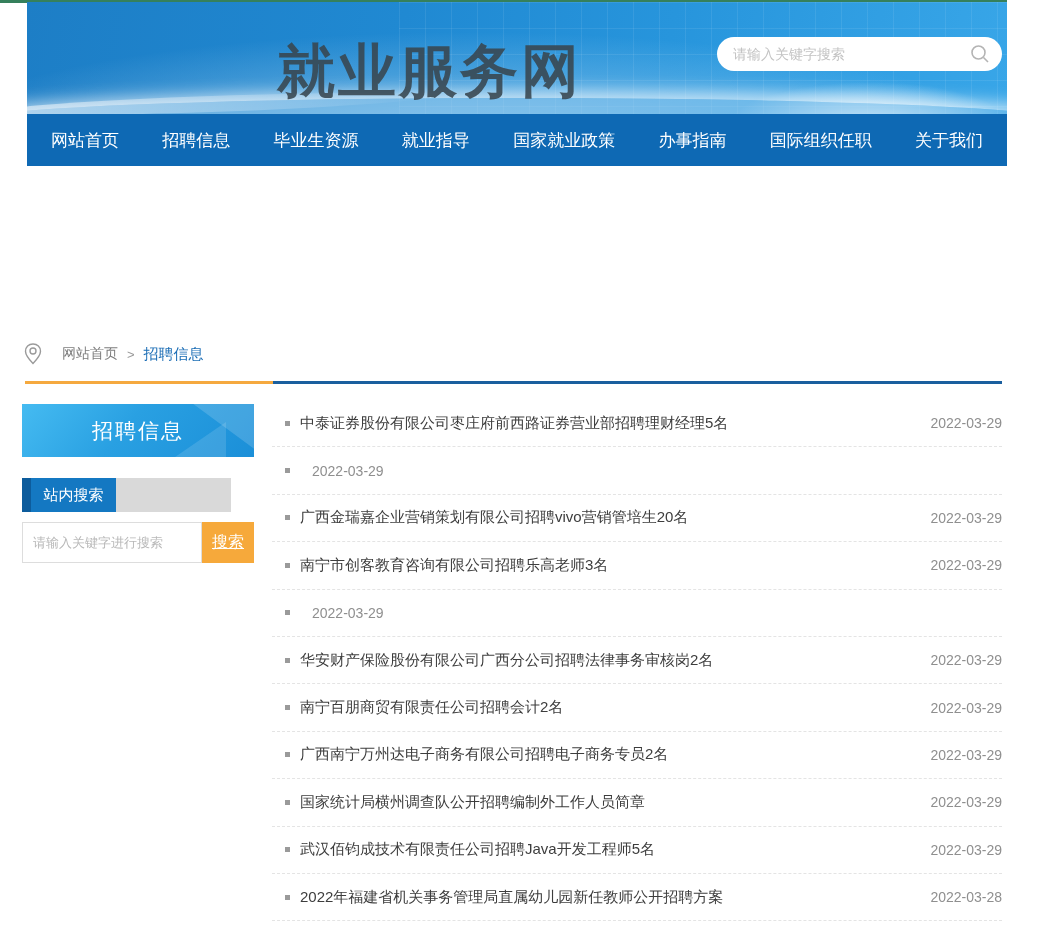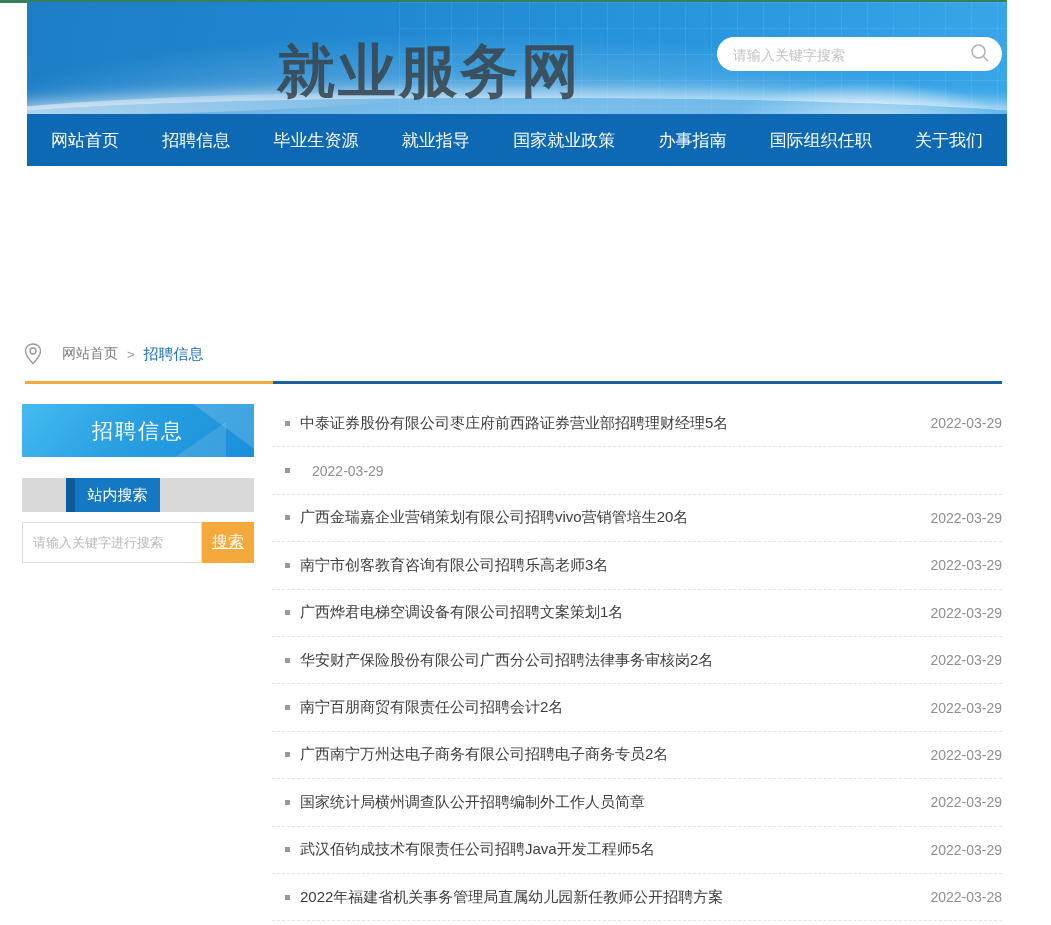--- a/index.html
+++ b/index.html
@@ -31,21 +31,21 @@
     display:flex; align-items:center; justify-content:center; margin-top:6px; }
   .logo-text { margin-left:10px; }
   .logo-cn { font-family:"DejaVu Serif", serif; font-style:italic; font-weight:bold; font-size:39px;
     color:#0d0d0d; letter-spacing:3px; line-height:1.15; }
   .logo-en { font-family:"DejaVu Serif", serif; font-weight:bold; font-size:13px; color:#13304a;
     letter-spacing:3.2px; margin-top:1px; }
   .site-title { position:absolute; left:250px; top:31px; font-size:58px; font-weight:bold;
     color:rgba(56,69,78,0.88); letter-spacing:3px; white-space:nowrap; }
 
   .banner-search { position:absolute; left:690px; top:35px; width:285px; height:34px; background:#fff;
-    border-radius:17px; display:flex; align-items:flex-end; padding:0 12px 8px 16px; }
+    border-radius:17px; display:flex; align-items:center; padding:0 12px 0 16px; }
   .banner-search input { flex:1; border:none; outline:none; background:transparent; font-size:14px; color:#444;
     font-family:"Liberation Sans", sans-serif; }
   .banner-search input::placeholder { color:#c3c3c3; }
   .mag-icon { width:20px; height:20px; flex:0 0 auto; }
 
   
   .navbar { position:absolute; left:27px; top:114px; width:980px; height:52px; background:#0e69b4;
     display:flex; align-items:center; justify-content:space-between; padding:0 24px; }
   .nav-item { color:#fff; font-size:17px; text-decoration:none; white-space:nowrap; }
 
@@ -62,21 +62,21 @@
   
   .side-header { position:absolute; left:22px; top:404px; width:232px; height:53px; overflow:hidden;
     background:linear-gradient(130deg, #45bbf1 0%, #29a0e2 45%, #1b8fd8 100%);
     display:flex; align-items:center; justify-content:center; color:#fff; font-size:21px; letter-spacing:2px; }
   .tri1 { position:absolute; right:-18px; top:-12px; width:95px; height:70px; background:rgba(255,255,255,0.16);
     clip-path:polygon(100% 0, 0 0, 100% 100%); }
   .tri2 { position:absolute; right:28px; bottom:-20px; width:80px; height:55px; background:rgba(255,255,255,0.13);
     clip-path:polygon(0 100%, 100% 0, 100% 100%); }
   .side-header span { position:relative; z-index:2; }
 
-  .side-tab-wrap { position:absolute; left:22px; top:478px; width:232px; height:34px; background:#d9d9d9; display:flex;padding-left:44px; }
+  .side-tab-wrap { position:absolute; left:22px; top:478px; width:209px; height:34px; background:#d9d9d9; display:flex; }
   .side-tab-stripe { width:9px; background:#0d5c9c; }
   .side-tab { width:85px; background:#1478c2; color:#fff; font-size:15px;
     display:flex; align-items:center; justify-content:center; }
 
   .side-search { position:absolute; left:22px; top:522px; width:232px; height:41px; display:flex; }
   .side-input { flex:1; min-width:0; border:1px solid #ddd; background:#fff; padding:7px 10px; font-size:13px;
     color:#333; outline:none; font-family:"Liberation Sans", sans-serif; }
   .side-input::placeholder { color:#b8b8b8; }
   .side-btn { width:52px; background:#f6a93b; color:#fff; font-size:16px; border:none; cursor:pointer;
     font-family:"Liberation Sans", sans-serif;text-decoration:underline; }
@@ -167,21 +167,20 @@
       <a class="job-title" href="#">广西金瑞嘉企业营销策划有限公司招聘vivo营销管培生20名</a>
       <span class="job-date">2022-03-29</span>
     </li>
     <li>
       <span class="bullet"></span>
       <a class="job-title" href="#">南宁市创客教育咨询有限公司招聘乐高老师3名</a>
       <span class="job-date">2022-03-29</span>
     </li>
     <li>
       <span class="bullet"></span>
-      <a class="job-title" href="#">广西烨君电梯空调设备有限公司招聘文案策划1名</a>
       <span class="job-date">2022-03-29</span>
     </li>
     <li>
       <span class="bullet"></span>
       <a class="job-title" href="#">华安财产保险股份有限公司广西分公司招聘法律事务审核岗2名</a>
       <span class="job-date">2022-03-29</span>
     </li>
     <li>
       <span class="bullet"></span>
       <a class="job-title" href="#">南宁百朋商贸有限责任公司招聘会计2名</a>

